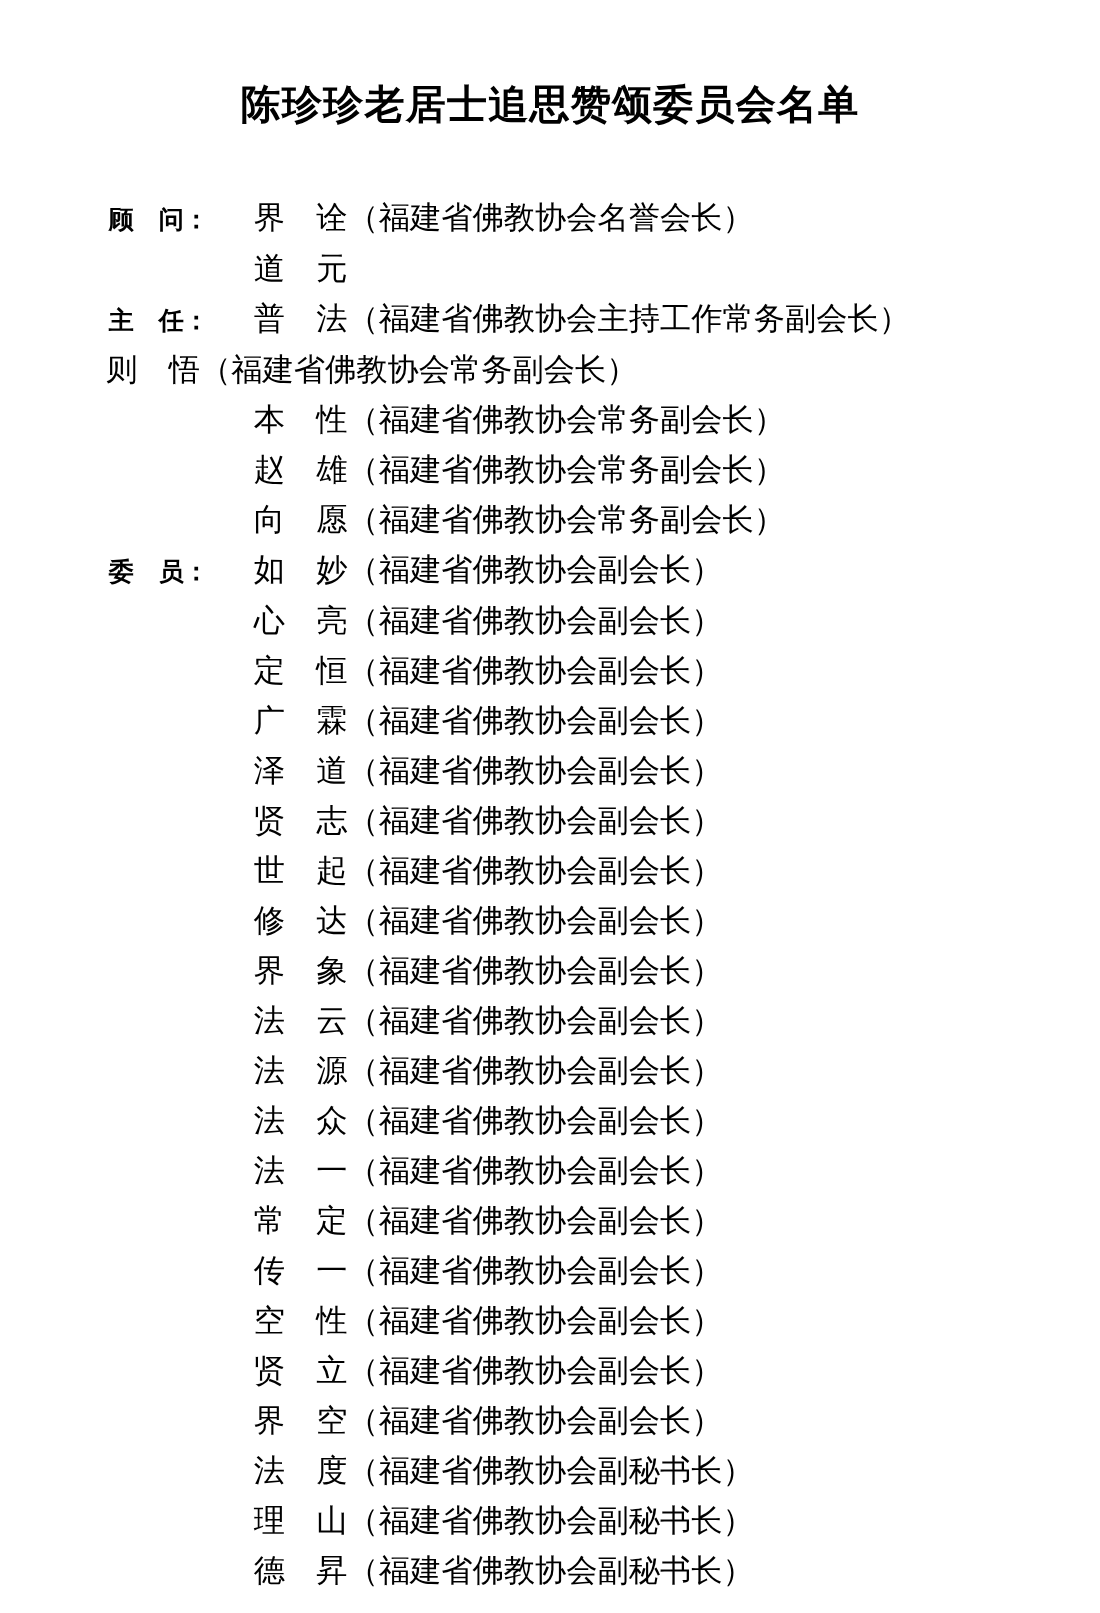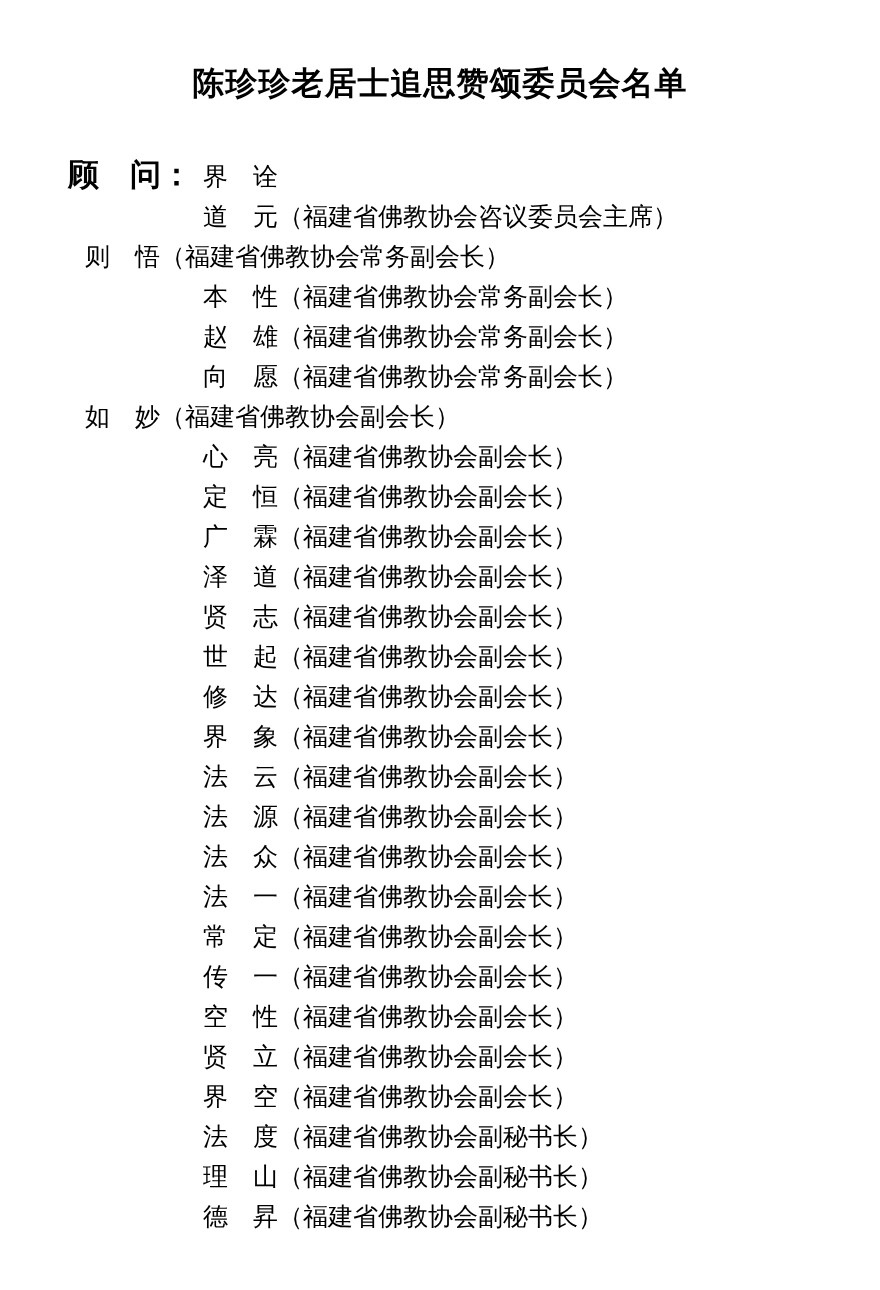--- a/index.html
+++ b/index.html
@@ -41,23 +41,23 @@
     display: flex;
     align-items: baseline;
     font-size: 25px;
     line-height: 40px;
     white-space: nowrap;
   }
   .entry-role {
     width: 118px;
     flex: 0 0 118px;
     font-weight: bold;
-    font-size: 31px;
+    font-size: 20px;
     letter-spacing: 0px;
-    text-align: left;
+    text-align: center;
   }
   .entry-name {
     width: 92px;
     flex: 0 0 92px;
     display: inline-block;
     text-align: right;
   }
   .entry-org {
     flex: 1 1 auto;
   }
@@ -67,25 +67,30 @@
 
 <div class="page">
 
   <h1 class="doc-title">陈珍珍老居士追思赞颂委员会名单</h1>
 
   <div class="roster">
 
   <div class="entry">
         <span class="entry-role">顾　问：</span>
         <span class="entry-name">界　诠</span>
+        <span class="entry-org">（福建省佛教协会名誉会长）</span>
       </div>
       <div class="entry">
         <span class="entry-role"></span>
         <span class="entry-name">道　元</span>
-        <span class="entry-org">（福建省佛教协会咨议委员会主席）</span>
+      </div>
+      <div class="entry">
+        <span class="entry-role">主　任：</span>
+        <span class="entry-name">普　法</span>
+        <span class="entry-org">（福建省佛教协会主持工作常务副会长）</span>
       </div>
       <div class="entry">
         <span class="entry-name">则　悟</span>
         <span class="entry-org">（福建省佛教协会常务副会长）</span>
       </div>
       <div class="entry">
         <span class="entry-role"></span>
         <span class="entry-name">本　性</span>
         <span class="entry-org">（福建省佛教协会常务副会长）</span>
       </div>
@@ -93,20 +98,21 @@
         <span class="entry-role"></span>
         <span class="entry-name">赵　雄</span>
         <span class="entry-org">（福建省佛教协会常务副会长）</span>
       </div>
       <div class="entry">
         <span class="entry-role"></span>
         <span class="entry-name">向　愿</span>
         <span class="entry-org">（福建省佛教协会常务副会长）</span>
       </div>
       <div class="entry">
+        <span class="entry-role">委　员：</span>
         <span class="entry-name">如　妙</span>
         <span class="entry-org">（福建省佛教协会副会长）</span>
       </div>
       <div class="entry">
         <span class="entry-role"></span>
         <span class="entry-name">心　亮</span>
         <span class="entry-org">（福建省佛教协会副会长）</span>
       </div>
       <div class="entry">
         <span class="entry-role"></span>

